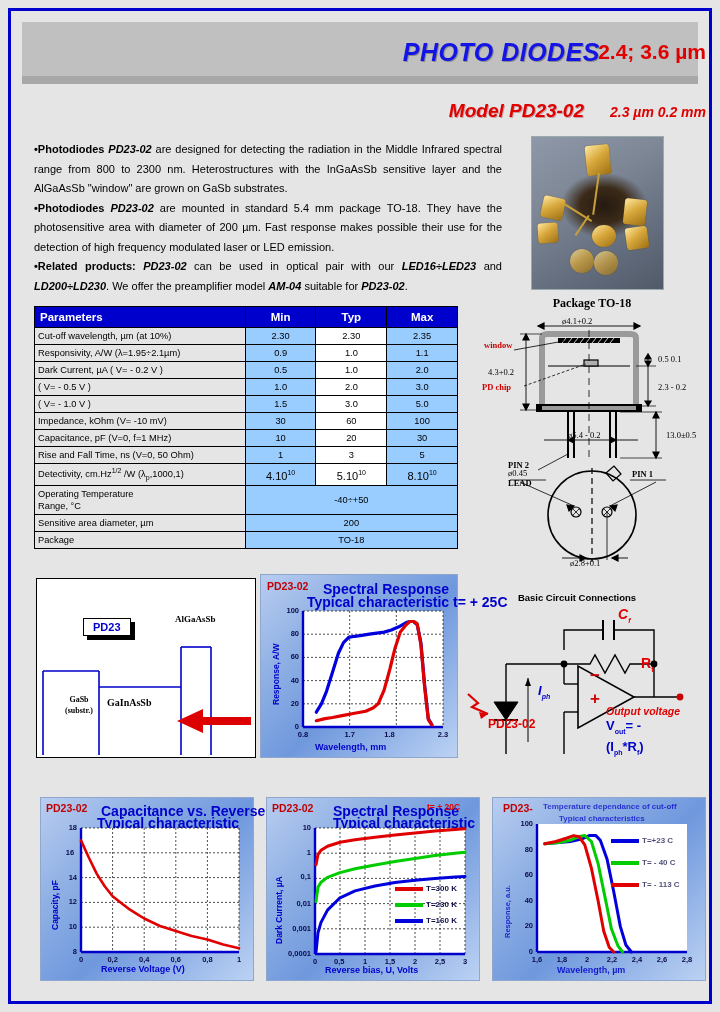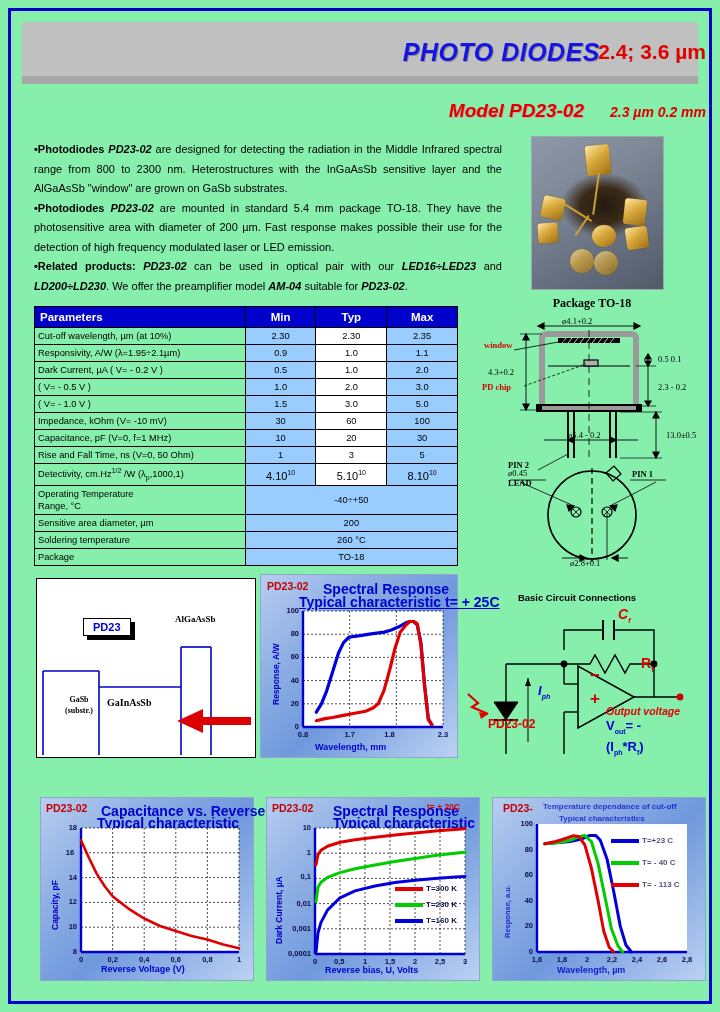--- a/index.html
+++ b/index.html
@@ -1,17 +1,17 @@
 <!DOCTYPE html>
 <html><head>
 <meta charset="utf-8">
 <style>
   html,body{margin:0;padding:0;background:#fff;}
   body{width:720px;height:1012px;font-family:"Liberation Sans",sans-serif;overflow:hidden;}
-  .page{position:relative;width:720px;height:1012px;background:#86efac;box-sizing:border-box;}
+  .page{position:relative;width:720px;height:1012px;background:#e5e5e5;box-sizing:border-box;}
   .border-outer{position:absolute;left:8px;top:8px;width:704px;height:996px;border:3px solid #0000cc;box-sizing:border-box;}
 
   
   .hdr{position:absolute;left:22px;top:22px;width:676px;height:62px;background:#c0c0c0;}
   .hdr-strip{position:absolute;left:22px;top:76px;width:676px;height:8px;background:#a8a8a8;}
   .hdr-title{position:absolute;right:120px;top:38px;font-size:25px;font-weight:bold;font-style:italic;color:#1414e6;letter-spacing:.5px;white-space:nowrap;text-shadow:1px 1px 0 #8a8a8a;}
   .hdr-sub{position:absolute;right:14px;top:40px;font-size:21px;font-weight:bold;color:#e00000;white-space:nowrap;}
   .model{position:absolute;right:136px;top:100px;font-size:19px;font-weight:bold;font-style:italic;color:#e00000;white-space:nowrap;text-shadow:1px 1px 0 #c9a0a0;}
   .model-dim{position:absolute;right:14px;top:104px;font-size:14px;font-weight:bold;font-style:italic;color:#e00000;white-space:nowrap;}
 
@@ -173,24 +173,20 @@
           <td class="val white" style="font-size: 11px;">5.10<sup>10</sup></td>
           <td class="val blue" style="font-size: 11px;">8.10<sup>10</sup></td>
         </tr>
         <tr>
           <td class="pname" style="height: 26px;">Operating Temperature<br>Range, °C</td>
           <td class="span3" colspan="3">-40÷+50</td>
         </tr>
         <tr>
           <td class="pname">Sensitive area diameter, µm</td>
           <td class="span3" colspan="3">200</td>
-        </tr>
-        <tr>
-          <td class="pname">Soldering temperature</td>
-          <td class="span3" colspan="3">260 °C</td>
         </tr>
         <tr>
           <td class="pname">Package</td>
           <td class="span3" colspan="3">TO-18</td>
         </tr>
       </tbody>
   </table>
 
   <div class="pkg">
     <div class="pkg-title">Package TO-18</div>
@@ -326,21 +322,21 @@
     <div class="lbl-gasb">
       <span>GaSb</span><br>
       <span>(substr.)</span>
     </div>
     <div class="lbl-gainassb">GaInAsSb</div>
   </div>
 
   <div class="chart" id="chart0" style="left:260px;top:574px;width:196px;height:182px;">
     <div class="ct1" style="left:6px;top:5px;">PD23-02</div>
     <div class="ct2" style="left:62px;top:6px;">Spectral Response</div>
-    <div class="ct2" style="left:38px;top:19px;text-decoration:underline;">Typical characteristic t= + 25C</div>
+    <div class="ct2" style="left:46px;top:19px;">Typical characteristic t= + 25C</div>
     <div class="ylab" style="left:10px;top:130px;">Response, A/W</div>
     <div class="xlab" style="left:54px;top:167px;">Wavelength, mm</div>
   <svg width="196" height="182" style="position:absolute;left:0;top:0;">
         <rect x="42" y="36" width="140" height="116" fill="#ffffff"></rect>
         <line x1="42" y1="128.8" x2="182" y2="128.8" stroke="#000" stroke-width="0.7" stroke-dasharray="2,2"></line>
         <line x1="42" y1="105.6" x2="182" y2="105.6" stroke="#000" stroke-width="0.7" stroke-dasharray="2,2"></line>
         <line x1="42" y1="82.4" x2="182" y2="82.4" stroke="#000" stroke-width="0.7" stroke-dasharray="2,2"></line>
         <line x1="42" y1="59.19999999999999" x2="182" y2="59.19999999999999" stroke="#000" stroke-width="0.7" stroke-dasharray="2,2"></line>
         <line x1="42" y1="36" x2="182" y2="36" stroke="#000" stroke-width="0.7" stroke-dasharray="2,2"></line>
         <line x1="88.66666666666666" y1="36" x2="88.66666666666666" y2="152" stroke="#000" stroke-width="0.7" stroke-dasharray="2,2"></line>

